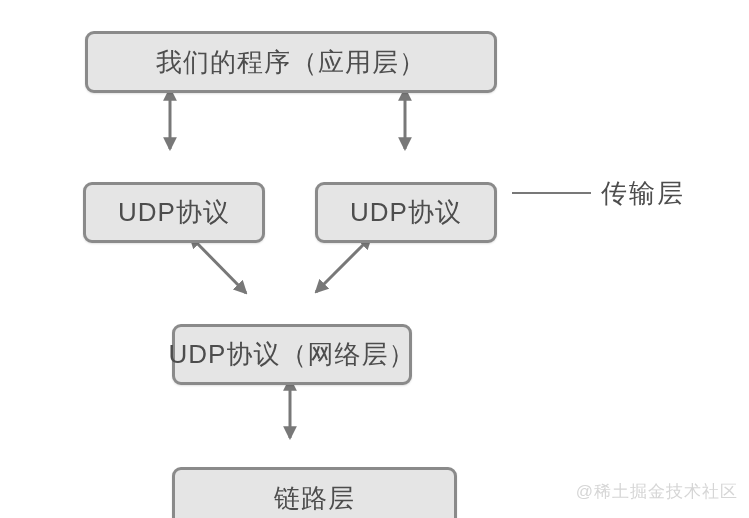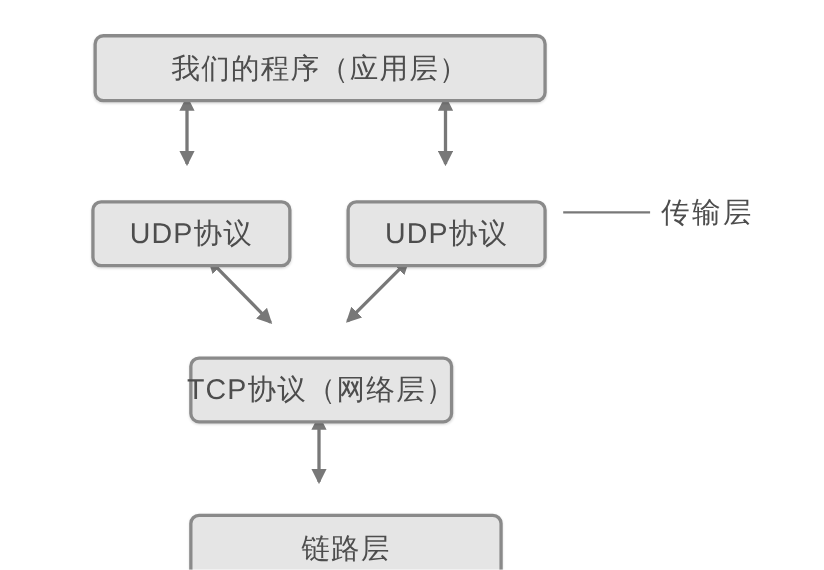--- a/index.html
+++ b/index.html
@@ -90,20 +90,21 @@
     <line class="arrow" x1="290" y1="379" x2="290" y2="438" marker-start="url(#ah)" marker-end="url(#ah)"></line>
     <line class="plain-line" x1="512" y1="193" x2="591" y2="193"></line>
   </svg>
 
   <div class="node" id="node-application">我们的程序（应用层）</div>
 
   <div class="node" id="node-tcp">UDP协议</div>
 
   <div class="node" id="node-udp">UDP协议</div>
 
-  <div class="node" id="node-ip">TCP协议（网络层）</div>
+  <div class="node" id="node-ip">UDP协议（网络层）</div>
 
   <div class="node" id="node-link">链路层</div>
 
   <div class="transport-label">传输层</div>
 
+  <div class="watermark">@稀土掘金技术社区</div>
 
 </div>
 
 </body></html>

